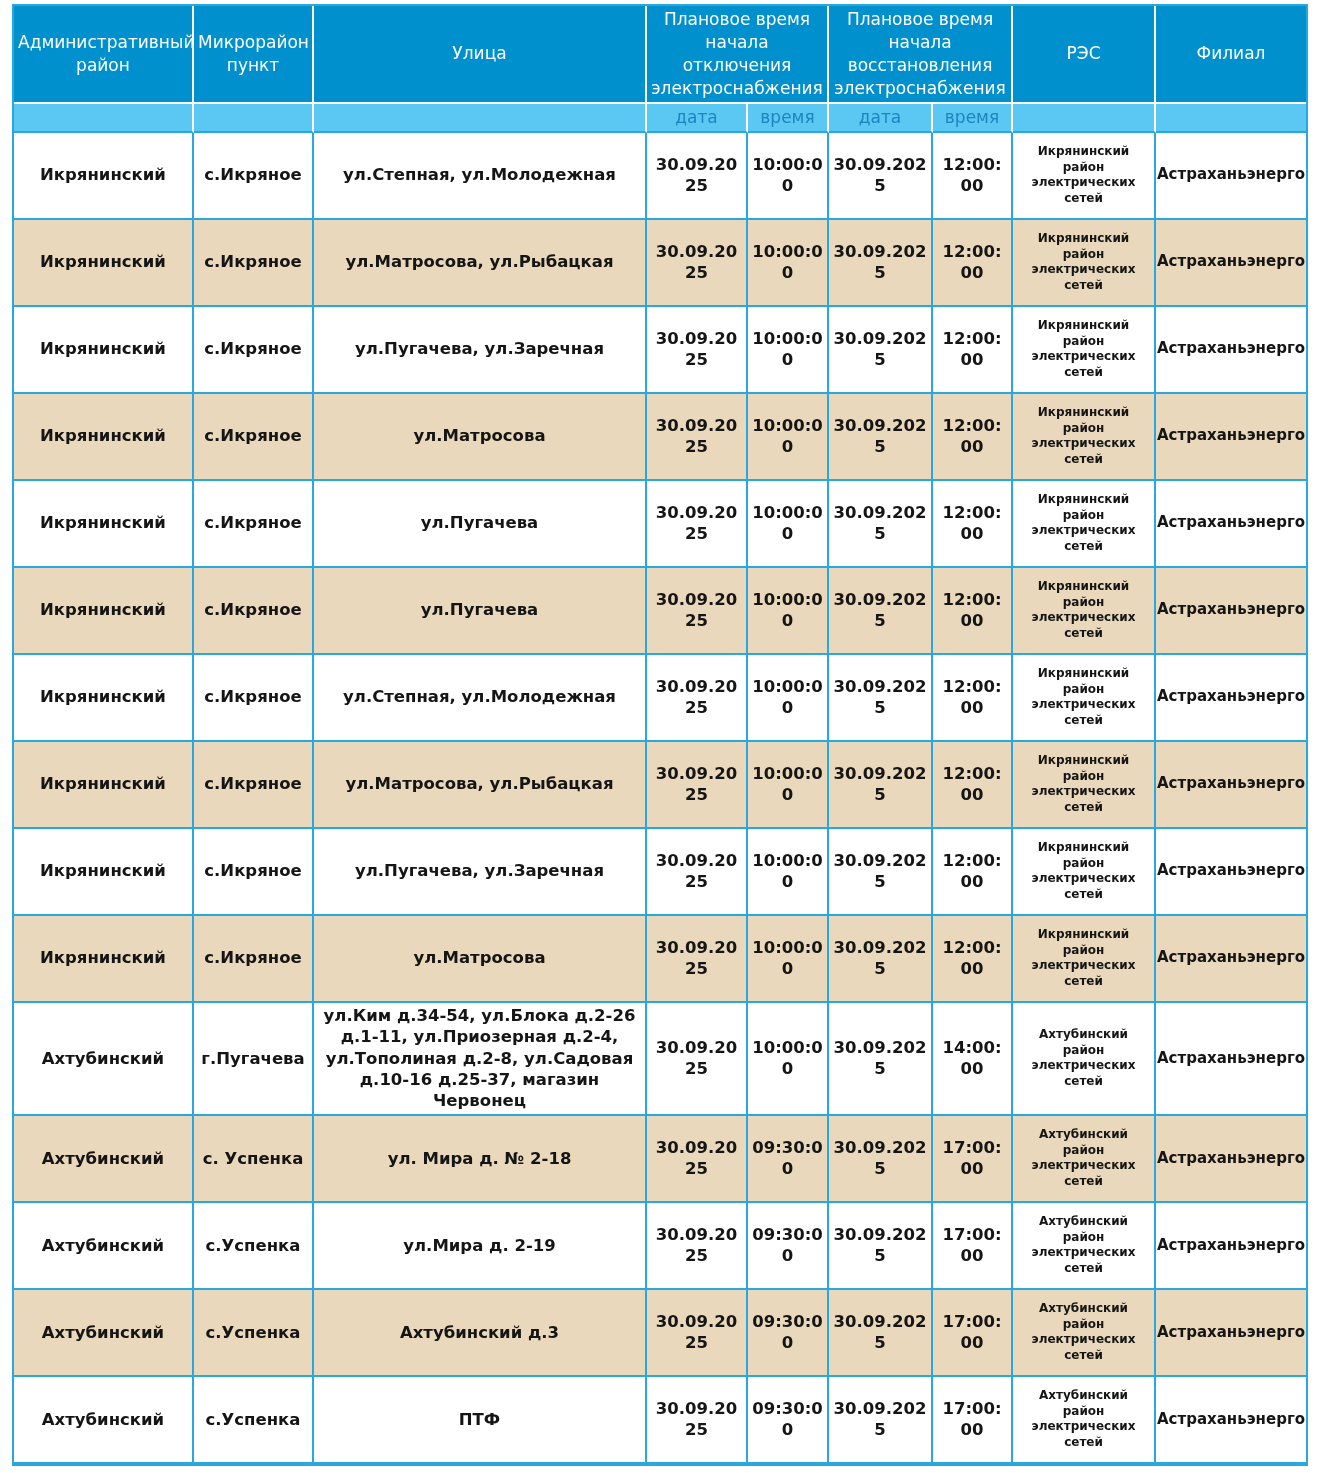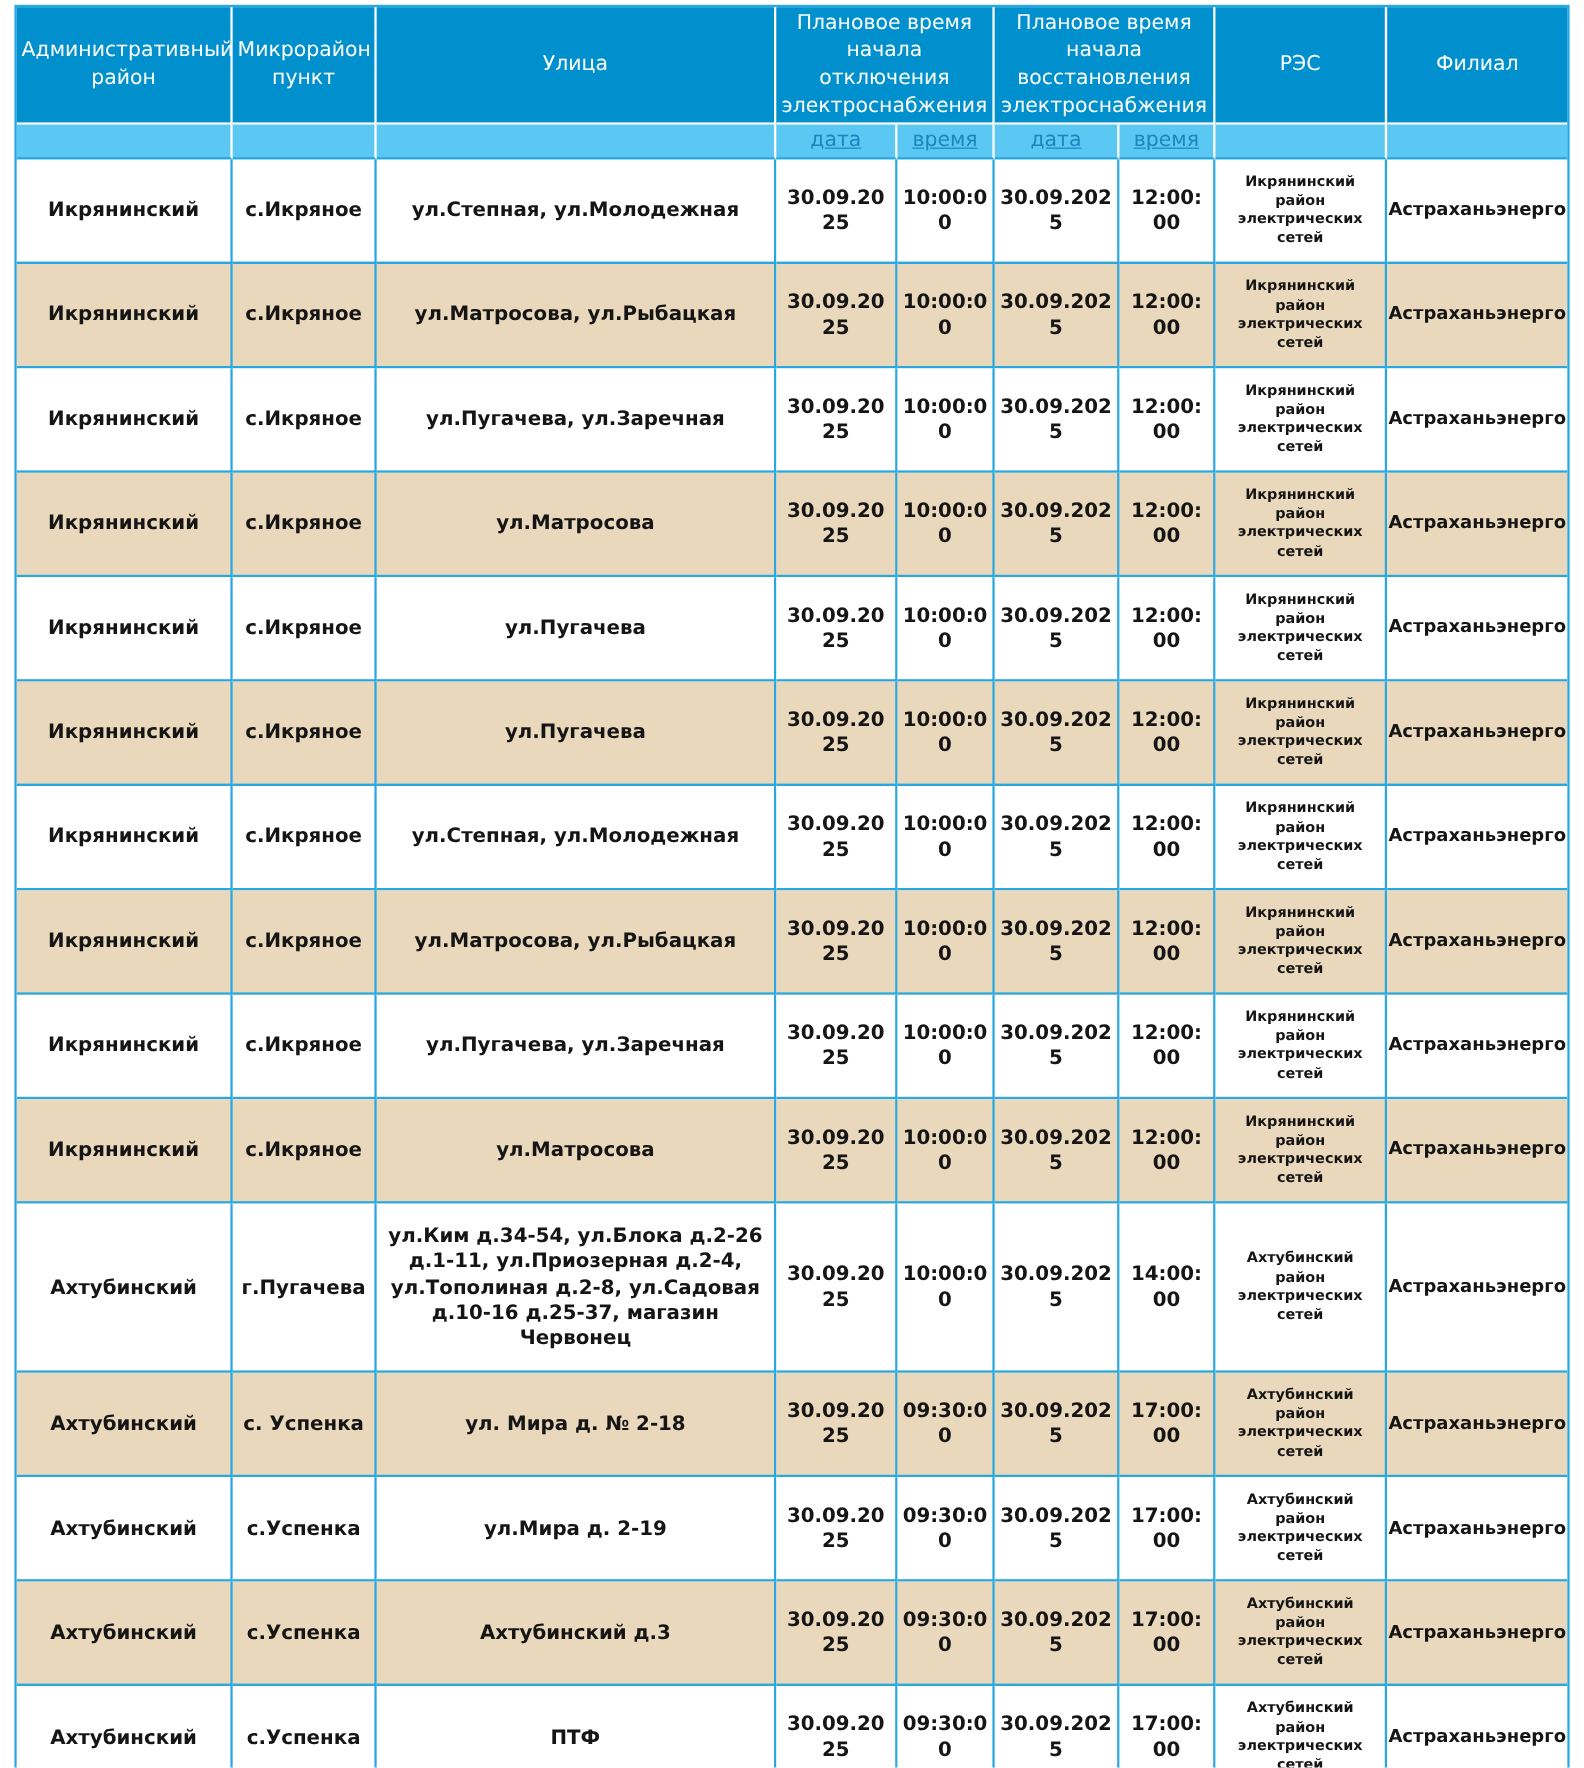--- a/index.html
+++ b/index.html
@@ -44,38 +44,37 @@
     padding:2px 4px;text-align:center;vertical-align:middle;
     border-right:2px solid #ffffff;
     border-bottom:2px solid #ffffff;
   }
   thead tr.group-row th{height:86px;}
   thead tr.sub-row th{
     height:18px;
     background:var(--subheader-bg);
     color:var(--subheader-text);
     border-bottom:2px solid var(--border);
-    text-decoration:underline;
   }
   th:last-child{border-right:none;}
 
   td{
     background:#ffffff;
     font-weight:600;font-size:16.5px;line-height:1.3;
     padding:2px 4px;text-align:center;vertical-align:middle;
     height:87px;
     border-right:2px solid var(--border);
     border-bottom:2px solid var(--border);
     word-wrap:break-word;
   }
   td:last-child{border-right:none;}
   tr.alt td{background:var(--alt-row-bg);}
   td.cell-res{font-size:12px;padding:2px 14px;}
   td.cell-branch{font-size:15px;padding:2px 1px;white-space:nowrap;margin-top:36px;}
-  td.cell-street{font-size:16.5px;padding:16px 6px;}
+  td.cell-street{font-size:16.5px;padding:2px 6px;}
 </style>
 </head>
 <body>
 
 <div class="table-wrap">
   <table>
     <colgroup>
       <col class="c1">
         <col class="c2">
         <col class="c3">

